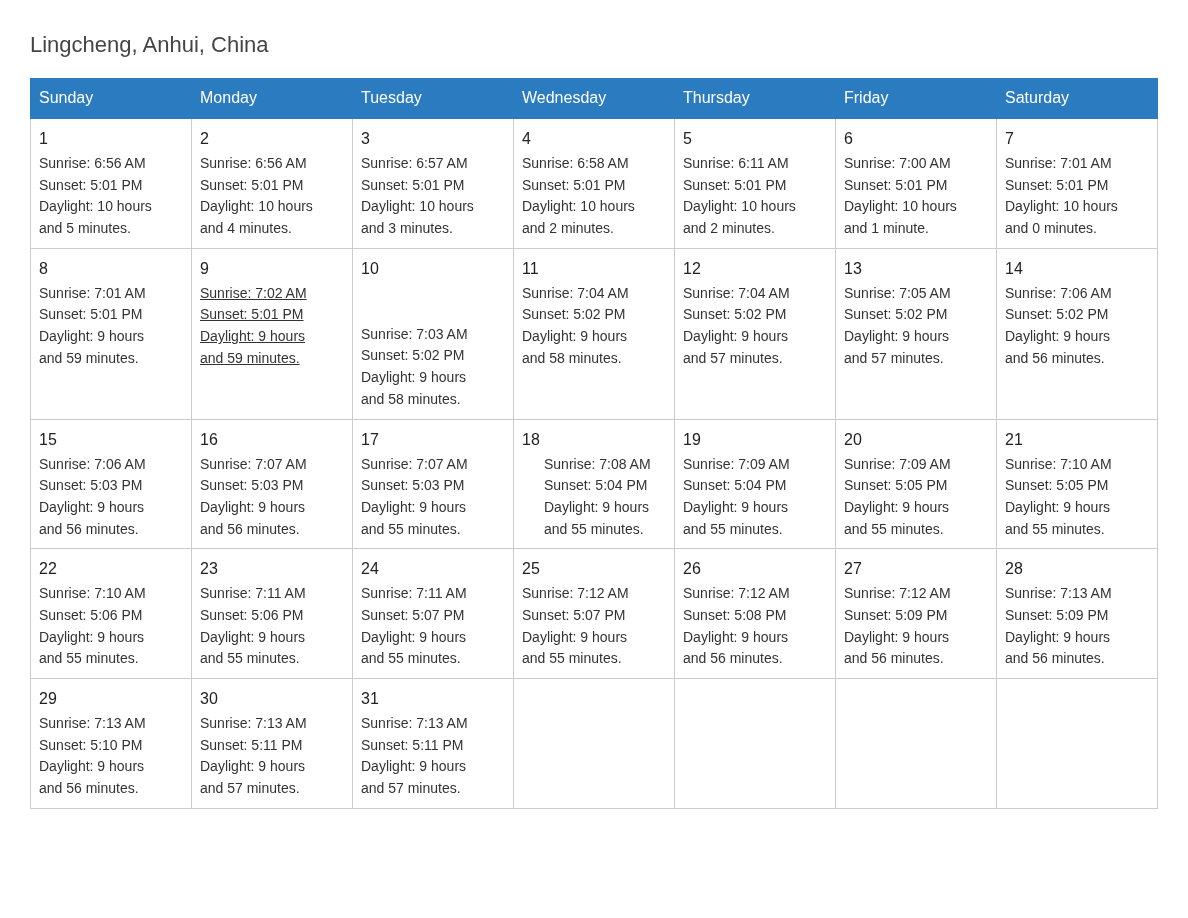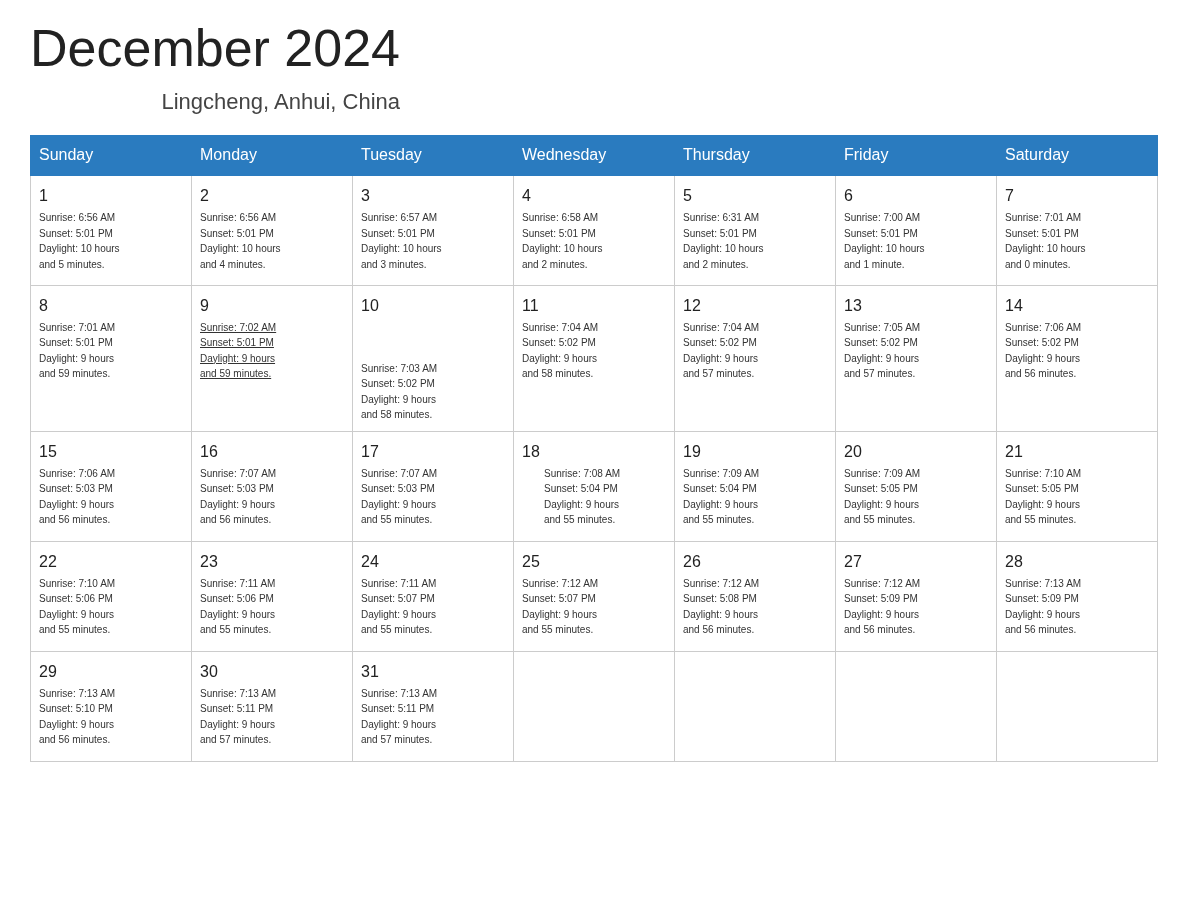--- a/index.html
+++ b/index.html
@@ -77,33 +77,32 @@
       height: 110px;
     }
     td .day-num {
       font-size: 16px;
       font-weight: normal;
       display: block;
       margin-bottom: 2px;
       color: #222;
     }
     td .day-info {
-      font-size: 10px;
+      font-size: 14px;
       color: #333;
       line-height: 1.55;
     }
     tr td { border-top: 2px solid #2a7bbf; }
     tr:not(:first-child) td { border-top: 1px solid #ccc; }
   </style>
 </head>
 <body>
 
 <div class="header">
   <div class="title-section">
-    <div class="month-title">December 2024</div>
     <div class="location">Lingcheng, Anhui, China</div>
   </div>
 </div>
 
 <table>
   <thead>
     <tr>
     <th>Sunday</th>
         <th>Monday</th>
         <th>Tuesday</th>
@@ -138,21 +137,21 @@
         </td>
         <td>
           <span class="day-num">4</span>
           <div class="day-info" style="white-space: pre-line;">Sunrise: 6:58 AM
 Sunset: 5:01 PM
 Daylight: 10 hours
 and 2 minutes.</div>
         </td>
         <td>
           <span class="day-num">5</span>
-          <div class="day-info" style="white-space: pre-line;">Sunrise: 6:31 AM
+          <div class="day-info" style="white-space: pre-line;">Sunrise: 6:11 AM
 Sunset: 5:01 PM
 Daylight: 10 hours
 and 2 minutes.</div>
         </td>
         <td>
           <span class="day-num">6</span>
           <div class="day-info" style="white-space: pre-line;">Sunrise: 7:00 AM
 Sunset: 5:01 PM
 Daylight: 10 hours
 and 1 minute.</div>

